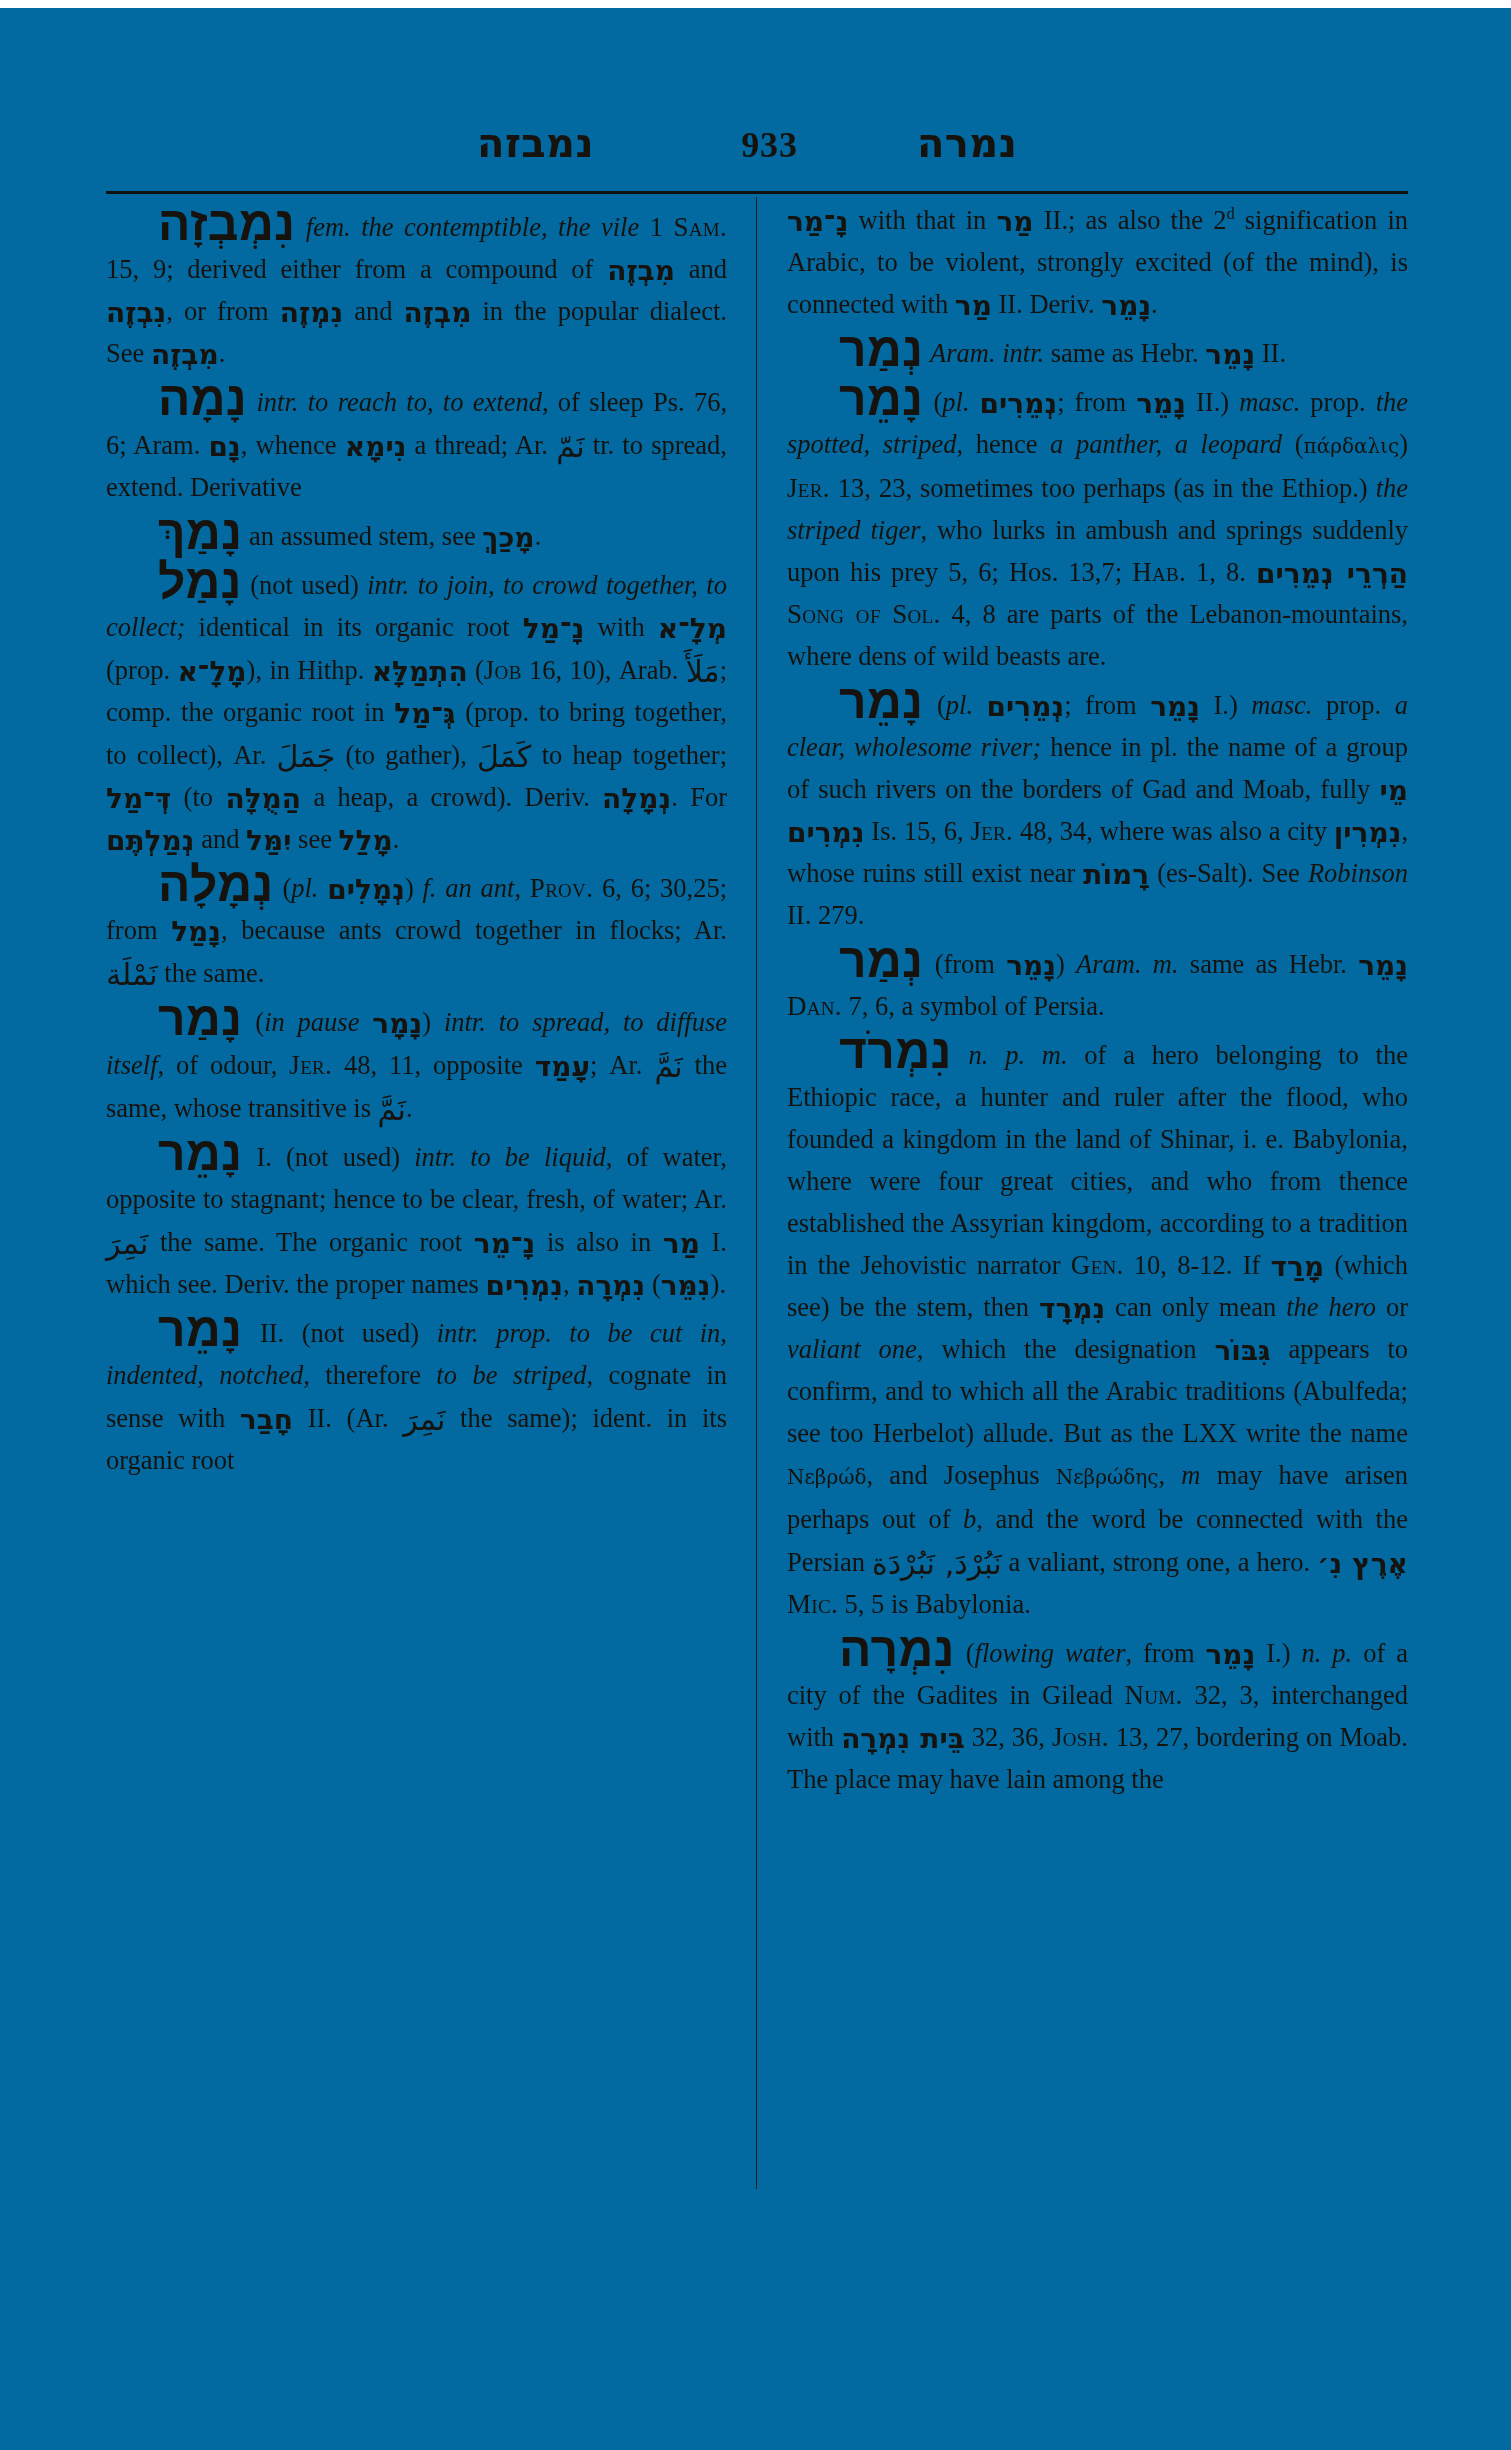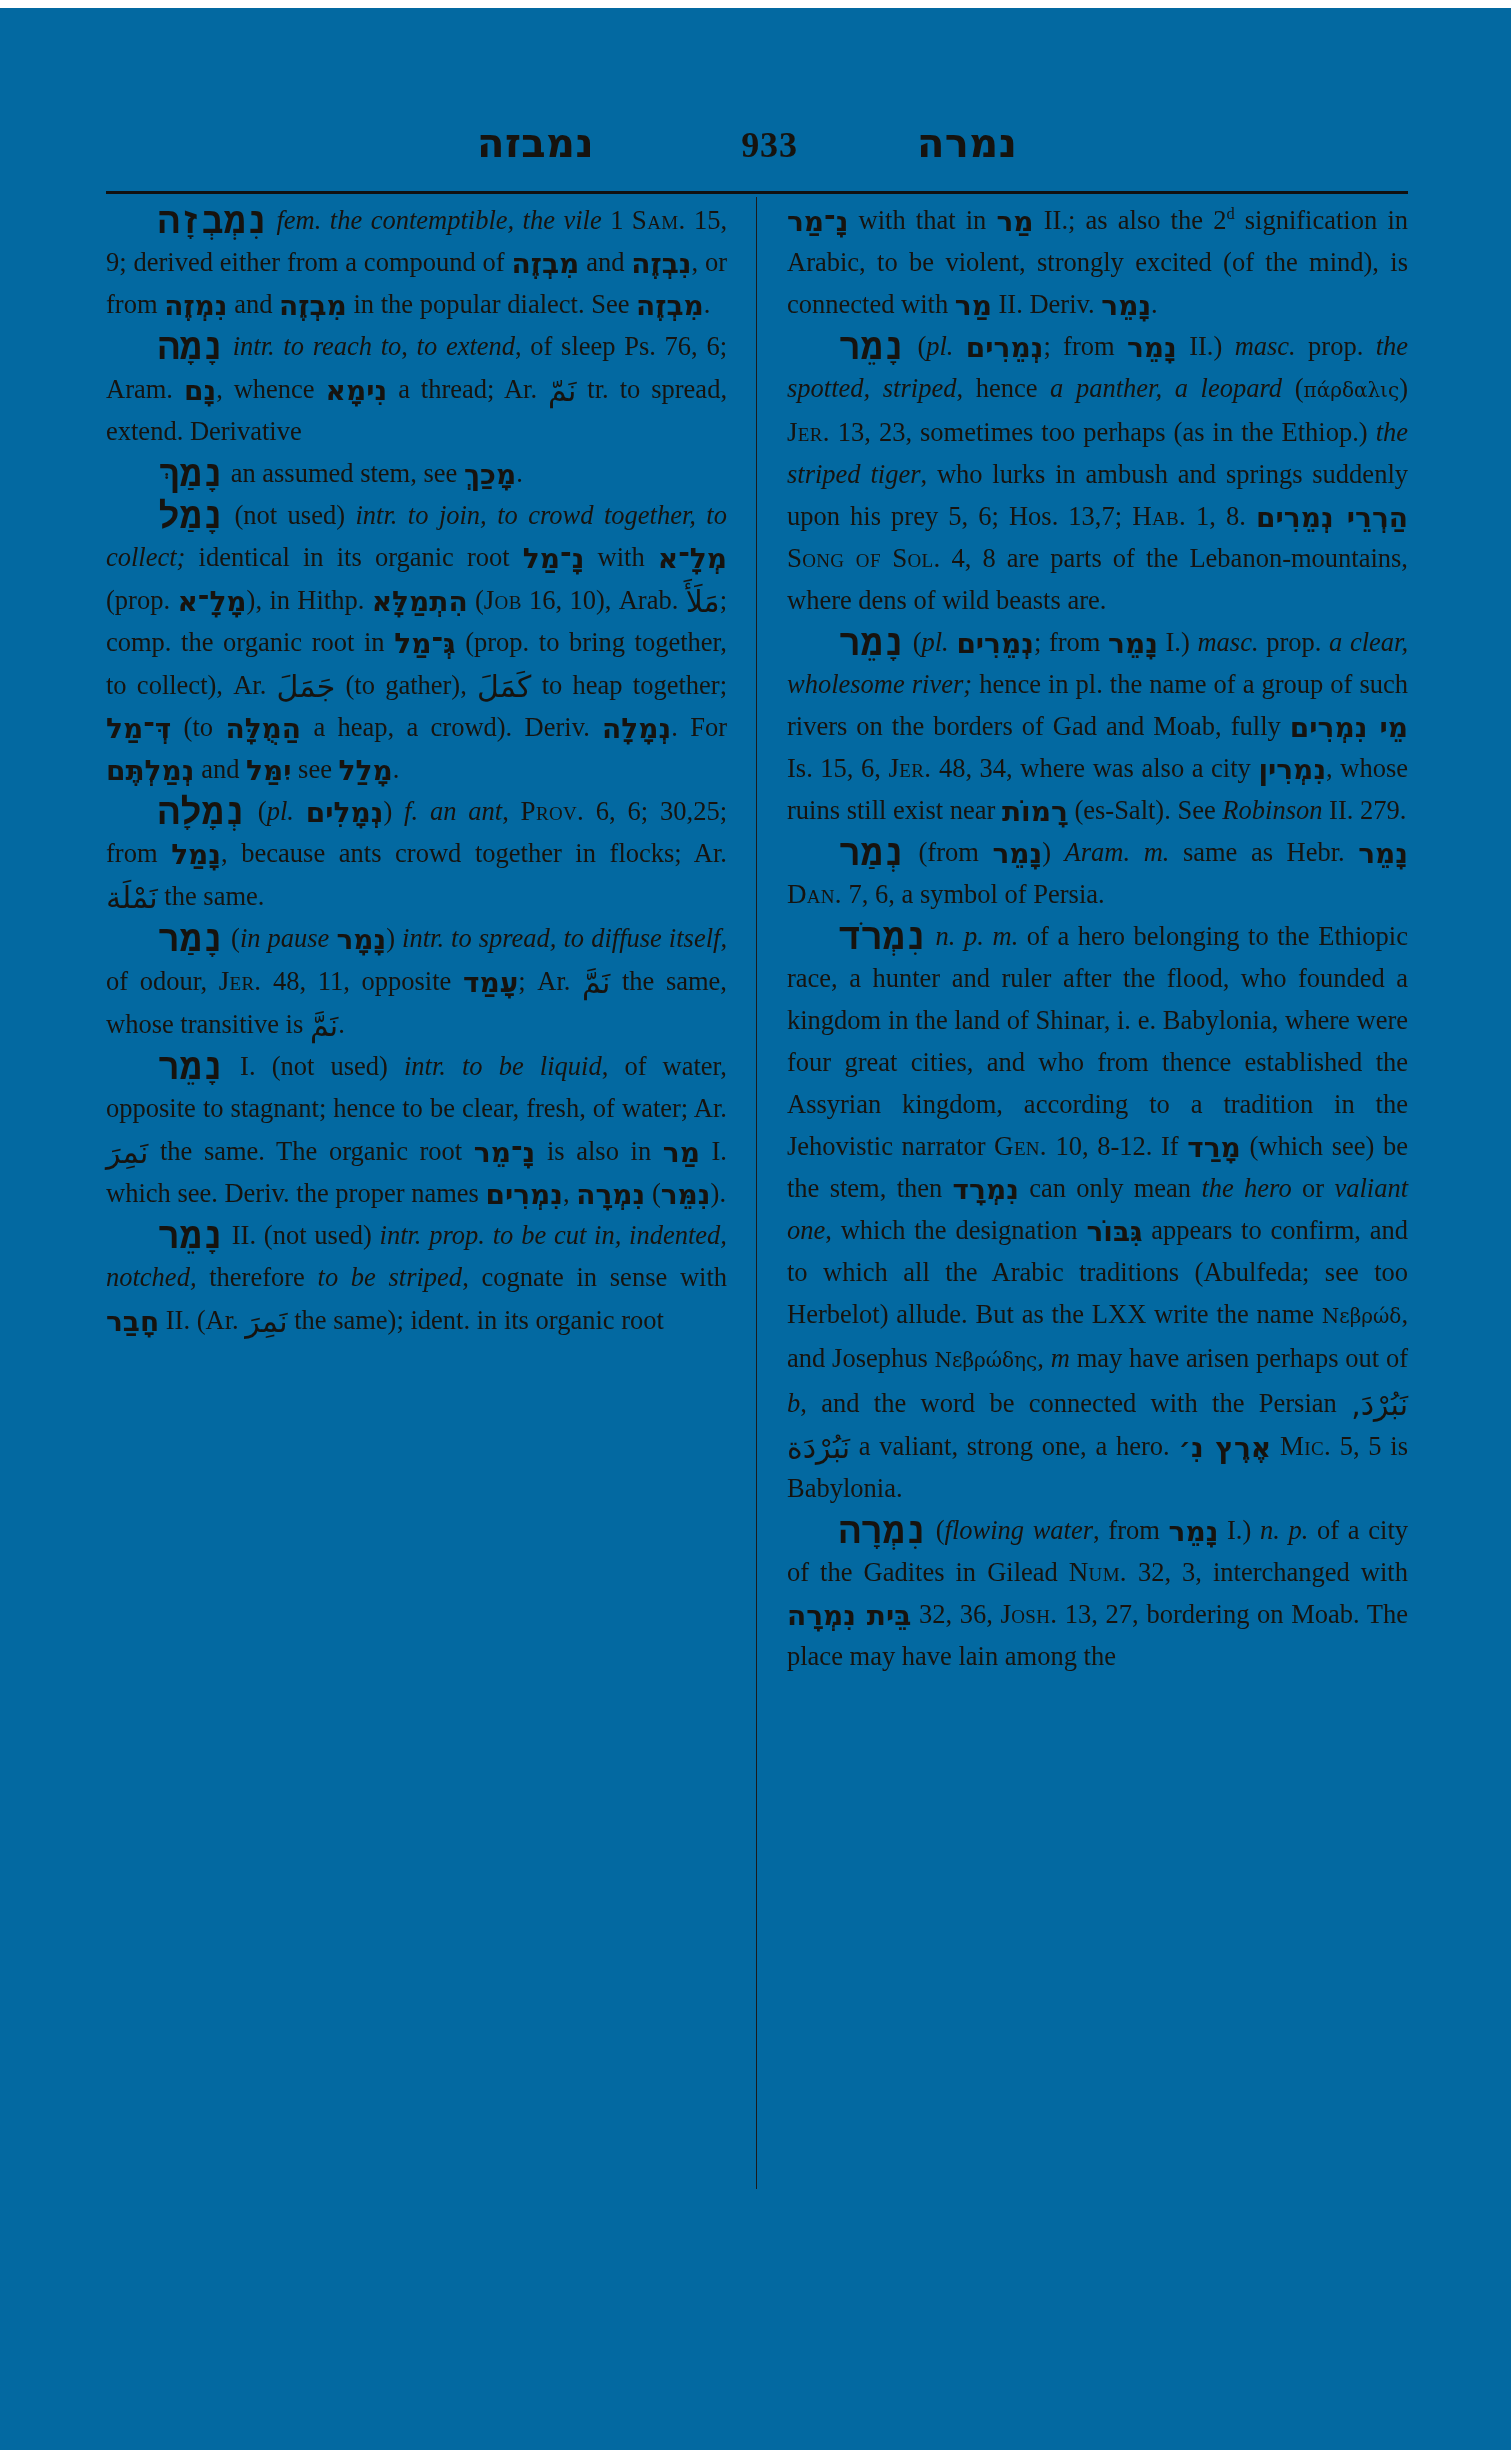--- a/index.html
+++ b/index.html
@@ -98,23 +98,23 @@
     padding: 0;
     text-align: justify;
   }
   .col p.entry {
     text-indent: 0;
   }
   .col p.cont {
     text-indent: 0;
   }
   .hw {
-    font-family: Liberation Mono, monospace;
-    font-weight: 700;
-    font-size: 36px;
+    font-family: Liberation Sans, sans-serif;
+    font-weight: 700;
+    font-size: 48px;
     direction: rtl;
     unicode-bidi: isolate;
     letter-spacing: 0.4px;
     position: relative;
     top: 3.6px;
   }
   .hw-sm {
     font-family: "DejaVu Sans", sans-serif;
     font-weight: 700;
     font-size: 28px;
@@ -186,20 +186,21 @@
       <p class="entry"><span class="ind"></span><span class="hw">נָמֵר</span> I. (not used) <i>intr. to be liquid</i>, of water, opposite to stagnant; hence to be clear, fresh, of water; Ar. <span class="ar">نَمِرَ</span> the same. The organic root <span class="hw-sm">נָ־מֵר</span> is also in <span class="hw-sm">מַר</span> I. which see. Deriv. the proper names <span class="hw-sm">נִמְרִים</span>, <span class="hw-sm">נִמְרָה</span> (<span class="hw-sm">נִמֵּר</span>).</p>
 
       <p class="entry"><span class="ind"></span><span class="hw">נָמֵר</span> II. (not used) <i>intr. prop. to be cut in, indented, notched,</i> therefore <i>to be striped</i>, cognate in sense with <span class="hw-sm">חָבַר</span> II. (Ar. <span class="ar">نَمِرَ</span> the same); ident. in its organic root</p>
 
     </div>
 
     <div class="col">
 
       <p class="cont"><span class="hw-sm">נָ־מַר</span> with that in <span class="hw-sm">מַר</span> II.; as also the 2<span class="sup">d</span> signification in Arabic, to be violent, strongly excited (of the mind), is connected with <span class="hw-sm">מַר</span> II. Deriv. <span class="hw-sm">נָמֵר</span>.</p>
 
+      <p class="entry"><span class="ind"></span><span class="hw">נְמַר</span> <i>Aram. intr.</i> same as Hebr. <span class="hw-sm">נָמֵר</span> II.</p>
 
       <p class="entry"><span class="ind"></span><span class="hw">נָמֵר</span> (<i>pl.</i> <span class="hw-sm">נְמֵרִים</span>; from <span class="hw-sm">נָמֵר</span> II.) <i>masc.</i> prop. <i>the spotted, striped</i>, hence <i>a panther, a leopard</i> (<span class="gk">πάρδαλις</span>) <span class="sc">Jer.</span> 13, 23, sometimes too perhaps (as in the Ethiop.) <i>the striped tiger</i>, who lurks in ambush and springs suddenly upon his prey 5, 6; Hos. 13,7; <span class="sc">Hab.</span> 1, 8. <span class="hw-sm">הַרְרֵי נְמֵרִים</span> <span class="sc">Song of Sol.</span> 4, 8 are parts of the Lebanon-mountains, where dens of wild beasts are.</p>
 
       <p class="entry"><span class="ind"></span><span class="hw">נָמֵר</span> (<i>pl.</i> <span class="hw-sm">נְמֵרִים</span>; from <span class="hw-sm">נָמֵר</span> I.) <i>masc.</i> prop. <i>a clear, wholesome river;</i> hence in pl. the name of a group of such rivers on the borders of Gad and Moab, fully <span class="hw-sm">מֵי נִמְרִים</span> Is. 15, 6, <span class="sc">Jer.</span> 48, 34, where was also a city <span class="hw-sm">נִמְרִין</span>, whose ruins still exist near <span class="hw-sm">רָמוֹת</span> (es-Salt). See <i>Robinson</i> II. 279.</p>
 
       <p class="entry"><span class="ind"></span><span class="hw">נְמַר</span> (from <span class="hw-sm">נָמֵר</span>) <i>Aram. m.</i> same as Hebr. <span class="hw-sm">נָמֵר</span> <span class="sc">Dan.</span> 7, 6, a symbol of Persia.</p>
 
       <p class="entry"><span class="ind"></span><span class="hw">נִמְרֹד</span> <i>n. p. m.</i> of a hero belonging to the Ethiopic race, a hunter and ruler after the flood, who founded a kingdom in the land of Shinar, i. e. Babylonia, where were four great cities, and who from thence established the Assyrian kingdom, according to a tradition in the Jehovistic narrator <span class="sc">Gen.</span> 10, 8-12. If <span class="hw-sm">מָרַד</span> (which see) be the stem, then <span class="hw-sm">נִמְרָד</span> can only mean <i>the hero</i> or <i>valiant one</i>, which the designation <span class="hw-sm">גִּבּוֹר</span> appears to confirm, and to which all the Arabic traditions (Abulfeda; see too Herbelot) allude. But as the LXX write the name <span class="gk">Νεβρώδ</span>, and Josephus <span class="gk">Νεβρώδης</span>, <i>m</i> may have arisen perhaps out of <i>b</i>, and the word be connected with the Persian <span class="ar">نَبُرْدَ, نَبُرْدَة</span> a valiant, strong one, a hero. <span class="hw-sm">אֶרֶץ נִ׳</span> <span class="sc">Mic.</span> 5, 5 is Babylonia.</p>
 
       <p class="entry"><span class="ind"></span><span class="hw">נִמְרָה</span> (<i>flowing water</i>, from <span class="hw-sm">נָמֵר</span> I.) <i>n. p.</i> of a city of the Gadites in Gilead <span class="sc">Num.</span> 32, 3, interchanged with <span class="hw-sm">בֵּית נִמְרָה</span> 32, 36, <span class="sc">Josh.</span> 13, 27, bordering on Moab. The place may have lain among the</p>

